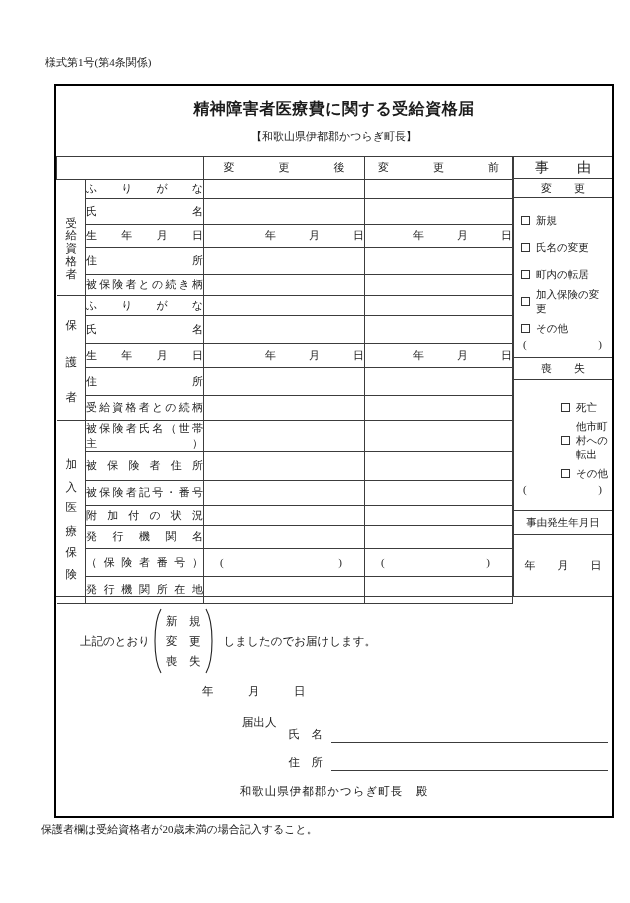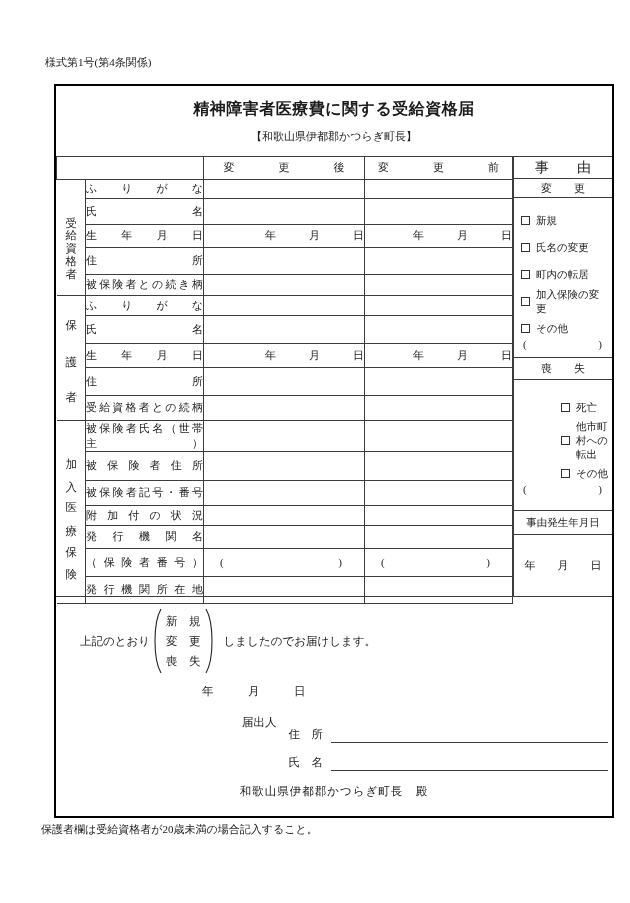--- a/index.html
+++ b/index.html
@@ -260,25 +260,25 @@
           </svg>
         <span class="decl-suffix">しましたのでお届けします。</span>
       </div>
 
       <div class="decl-date">年　　　月　　　日</div>
 
       <div class="applicant">
         <span class="app-label">届出人</span>
         <div class="app-lines">
           <div class="sig-row">
-            <span class="sig-label">住　所</span>
+            <span class="sig-label">氏　名</span>
             <span class="sig-line"></span>
           </div>
           <div class="sig-row">
-            <span class="sig-label">氏　名</span>
+            <span class="sig-label">住　所</span>
             <span class="sig-line"></span>
           </div>
         </div>
       </div>
 
       <div class="addressee">和歌山県伊都郡かつらぎ町長　殿</div>
     </div>
   </div>
 
   <div class="footer-note">保護者欄は受給資格者が20歳未満の場合記入すること。</div>

